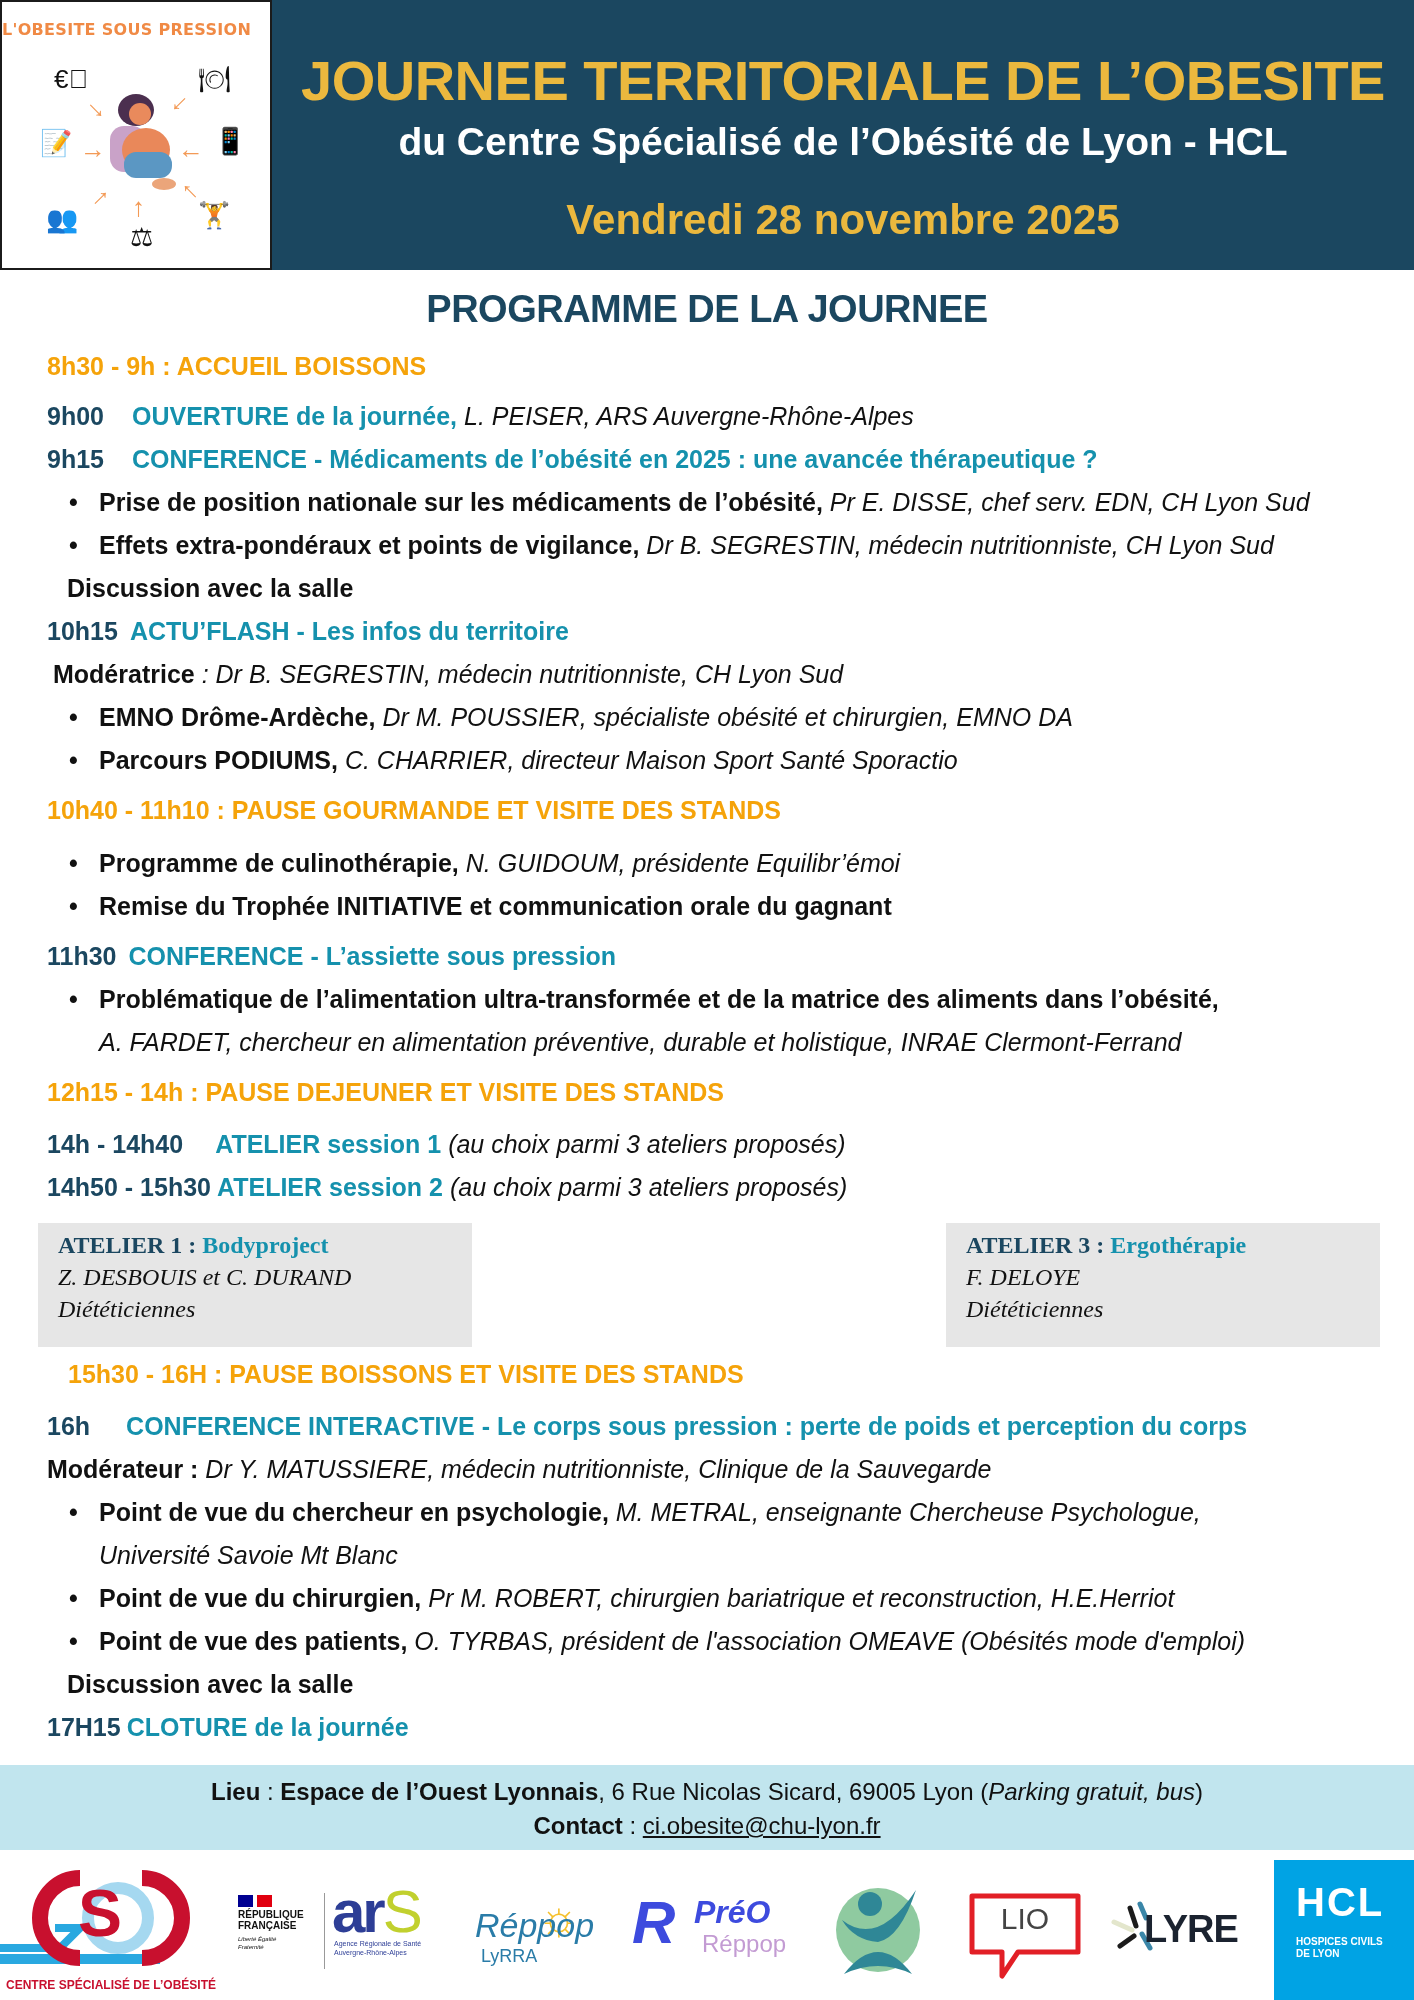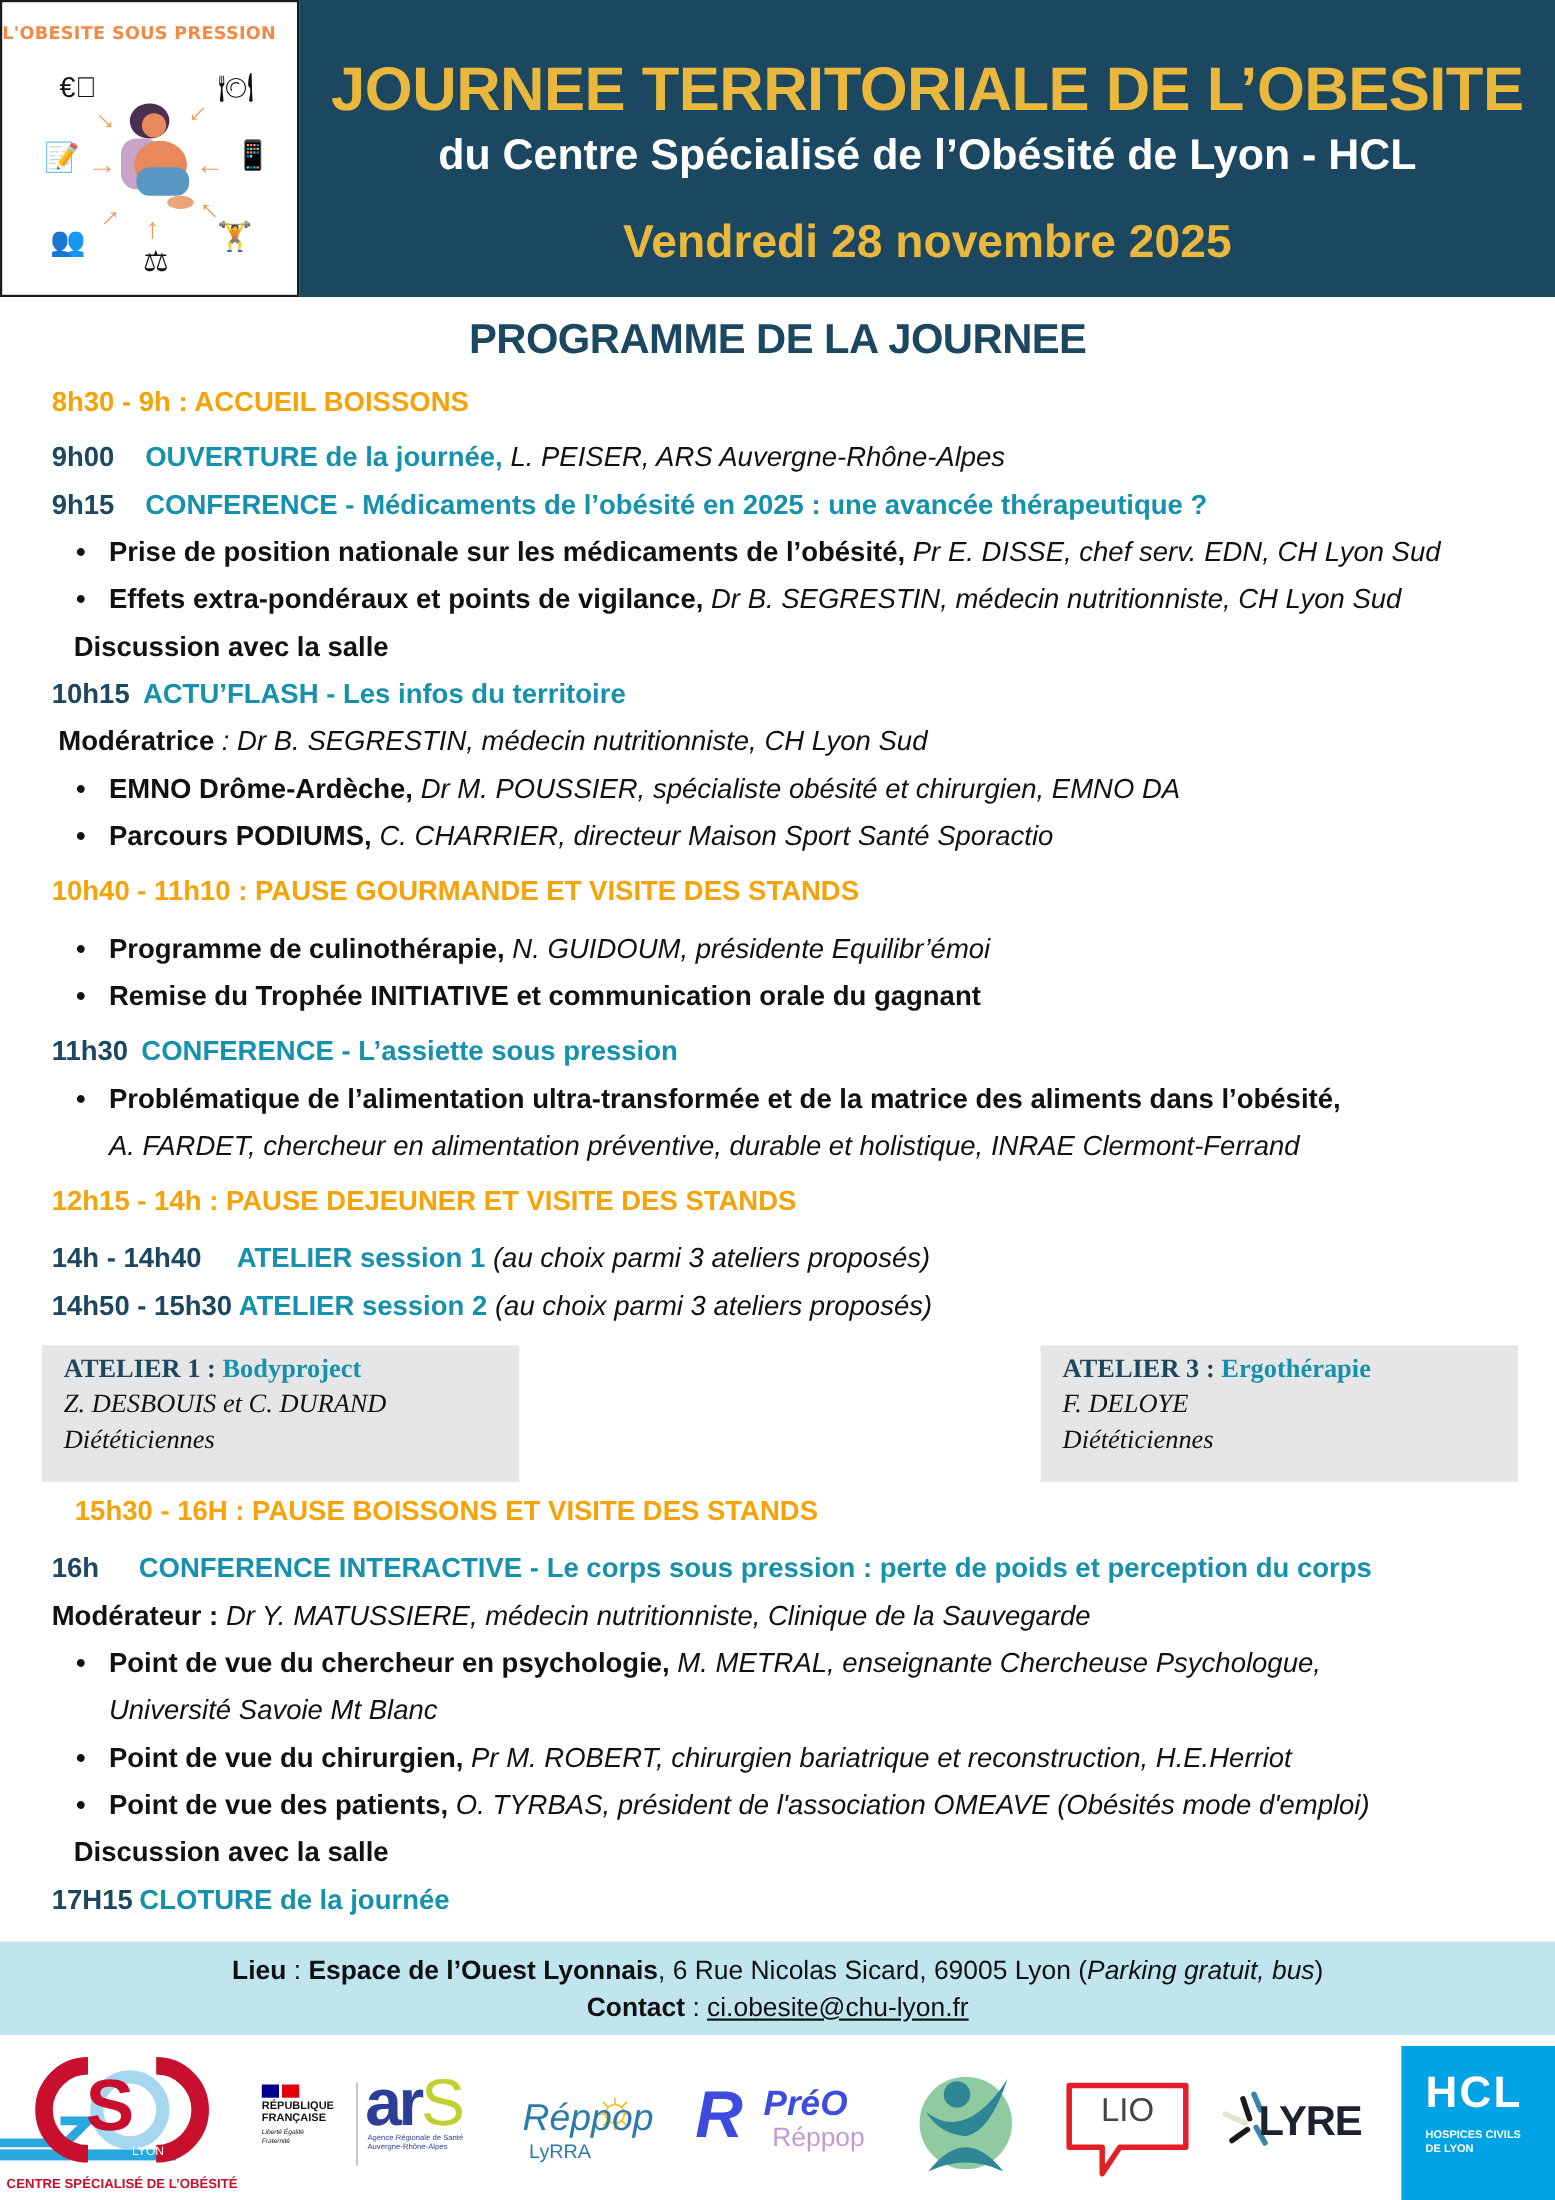--- a/index.html
+++ b/index.html
@@ -162,21 +162,21 @@
 
   <div class="logo" style="left:0;top:8px;width:200px;height:140px;">
     <svg width="200" height="120" viewBox="0 0 200 120">
       <path d="M0 90 L60 90 L80 70 L55 70" stroke="#29a8e0" stroke-width="8" fill="none"></path>
       <rect x="0" y="96" width="160" height="10" fill="#29a8e0"></rect>
       <path d="M80 20 A40 40 0 1 0 80 100" stroke="#c8102e" stroke-width="16" fill="none"></path>
       <circle cx="118" cy="60" r="30" stroke="#a5d8f0" stroke-width="12" fill="none"></circle>
       <path d="M142 20 A40 40 0 1 1 142 100" stroke="#c8102e" stroke-width="16" fill="none"></path>
       <text x="100" y="78" text-anchor="middle" font-family="Liberation Sans, sans-serif" font-weight="bold" font-size="66" fill="#c8102e">S</text>
     </svg>
-    <div style="position:absolute;left:120px;top:82px;font-size:11px;color:#fff;margin-top:10px;">LYON</div>
+    <div style="position:absolute;left:120px;top:102px;font-size:11px;color:#fff;margin-top:10px;">LYON</div>
     <div style="position:absolute;left:6px;top:120px;font-size:12px;font-weight:bold;color:#c8102e;white-space:nowrap;">CENTRE SPÉCIALISÉ DE L’OBÉSITÉ</div>
   </div>
 
   <div class="logo" style="left:238px;top:45px;width:210px;height:80px;">
     <div style="position:absolute;left:0;top:0;width:34px;height:12px;background:linear-gradient(90deg,#000091 0 45%,#fff 45% 55%,#e1000f 55%);"></div>
     <div style="position:absolute;left:0;top:14px;font-size:10px;font-weight:bold;line-height:11px;">
         <div>RÉPUBLIQUE</div>
         <div>FRANÇAISE</div>
       </div>
     <div style="position:absolute;left:0;top:40px;width:60px;font-size:6px;font-style:italic;line-height:8px;">Liberté Égalité Fraternité</div>

